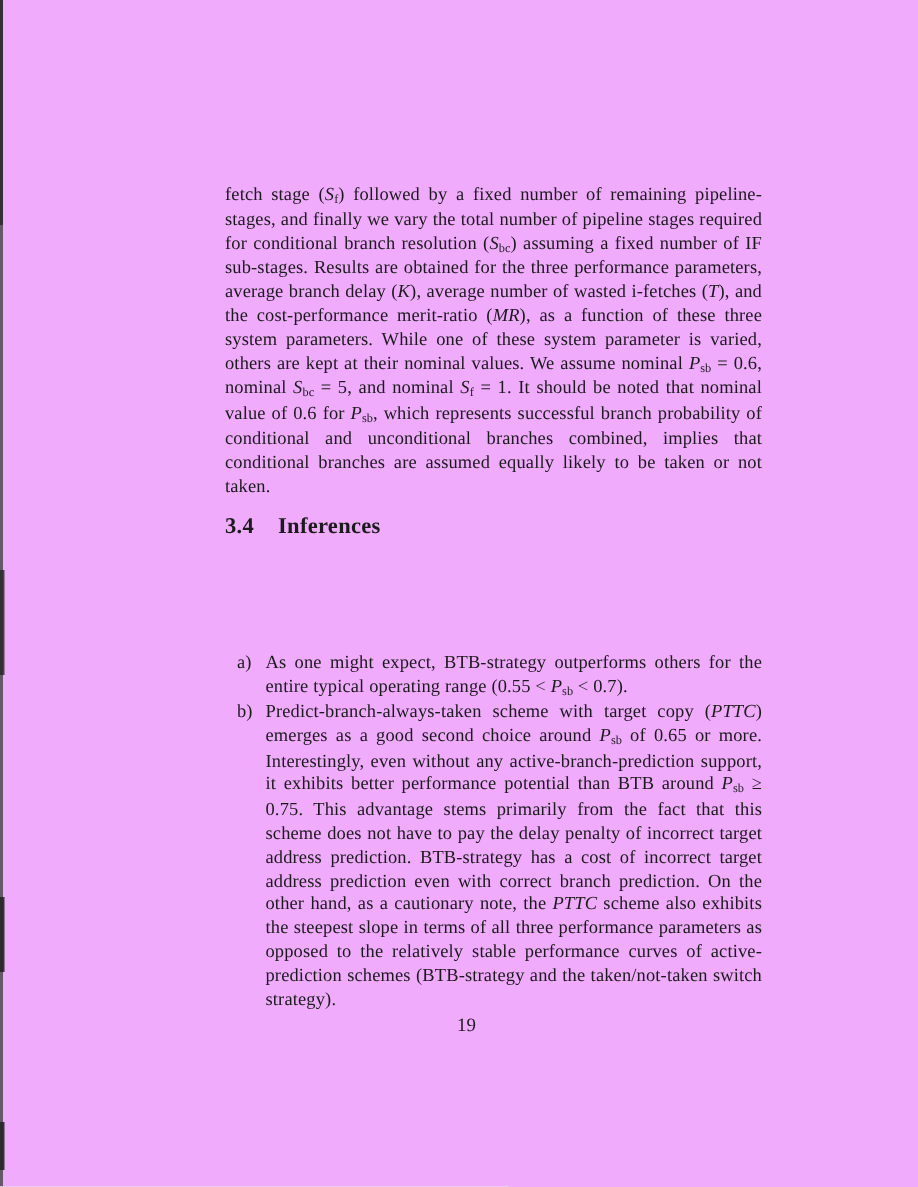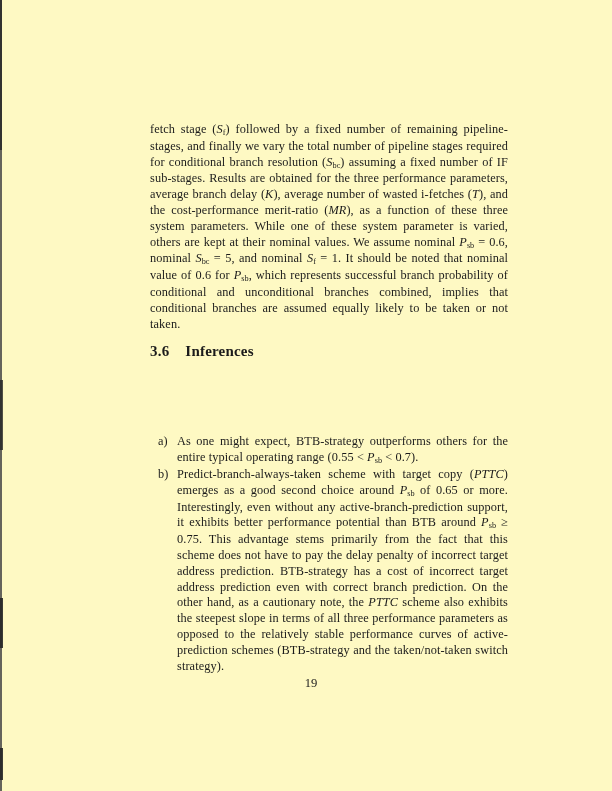--- a/index.html
+++ b/index.html
@@ -4,21 +4,21 @@
 <style>
   html, body {
     margin: 0;
     padding: 0;
     background: #e8e8e8;
   }
   .page {
     position: relative;
     width: 612px;
     height: 791px;
-    background: #fef9c3;
+    background: #f0abfc;
     overflow: hidden;
     font-family: "Liberation Serif", "DejaVu Serif", serif;
     color: #1b1b1b;
   }
   
   .scan-edge {
     position: absolute;
     left: 0;
     top: 0;
     width: 1.5px;
@@ -114,21 +114,21 @@
 
   <div class="scan-edge"></div>
   <div class="scan-blob blob-1"></div>
   <div class="scan-blob blob-2"></div>
   <div class="scan-blob blob-3"></div>
   <div class="scan-blob blob-4"></div>
 
   <p class="body-par par-1"><span class="seg-r">fetch stage (</span><span class="seg-i">S</span><span class="seg-sub">f</span><span class="seg-r">) followed by a fixed number of remaining pipeline-stages, and finally we vary the total number of pipeline stages required for conditional branch resolution (</span><span class="seg-i">S</span><span class="seg-sub">bc</span><span class="seg-r">) assuming a fixed number of IF sub-stages. Results are obtained for the three performance parameters, average branch delay (</span><span class="seg-i">K</span><span class="seg-r">), average number of wasted i-fetches (</span><span class="seg-i">T</span><span class="seg-r">), and the cost-performance merit-ratio (</span><span class="seg-i">MR</span><span class="seg-r">), as a function of these three system parameters. While one of these system parameter is varied, others are kept at their nominal values. We assume nominal </span><span class="seg-i">P</span><span class="seg-sub">sb</span><span class="seg-r"> = 0.6, nominal </span><span class="seg-i">S</span><span class="seg-sub">bc</span><span class="seg-r"> = 5, and nominal </span><span class="seg-i">S</span><span class="seg-sub">f</span><span class="seg-r"> = 1. It should be noted that nominal value of 0.6 for </span><span class="seg-i">P</span><span class="seg-sub">sb</span><span class="seg-r">, which represents successful branch probability of conditional and unconditional branches combined, implies that conditional branches are assumed equally likely to be taken or not taken.</span></p>
 
   <h2 class="section-heading">
-    <span class="sec-num">3.6</span><span>Inferences</span>
+    <span class="sec-num">3.4</span><span>Inferences</span>
   </h2>
 
 
   <div class="list-item item-a">
     <span class="item-label">a)</span>
     <span class="item-text"><span class="seg-r">As one might expect, BTB-strategy outperforms others for the entire typical operating range (0.55 &lt; </span><span class="seg-i">P</span><span class="seg-sub">sb</span><span class="seg-r"> &lt; 0.7).</span></span>
   </div>
 
   <div class="list-item item-b">
     <span class="item-label">b)</span>

